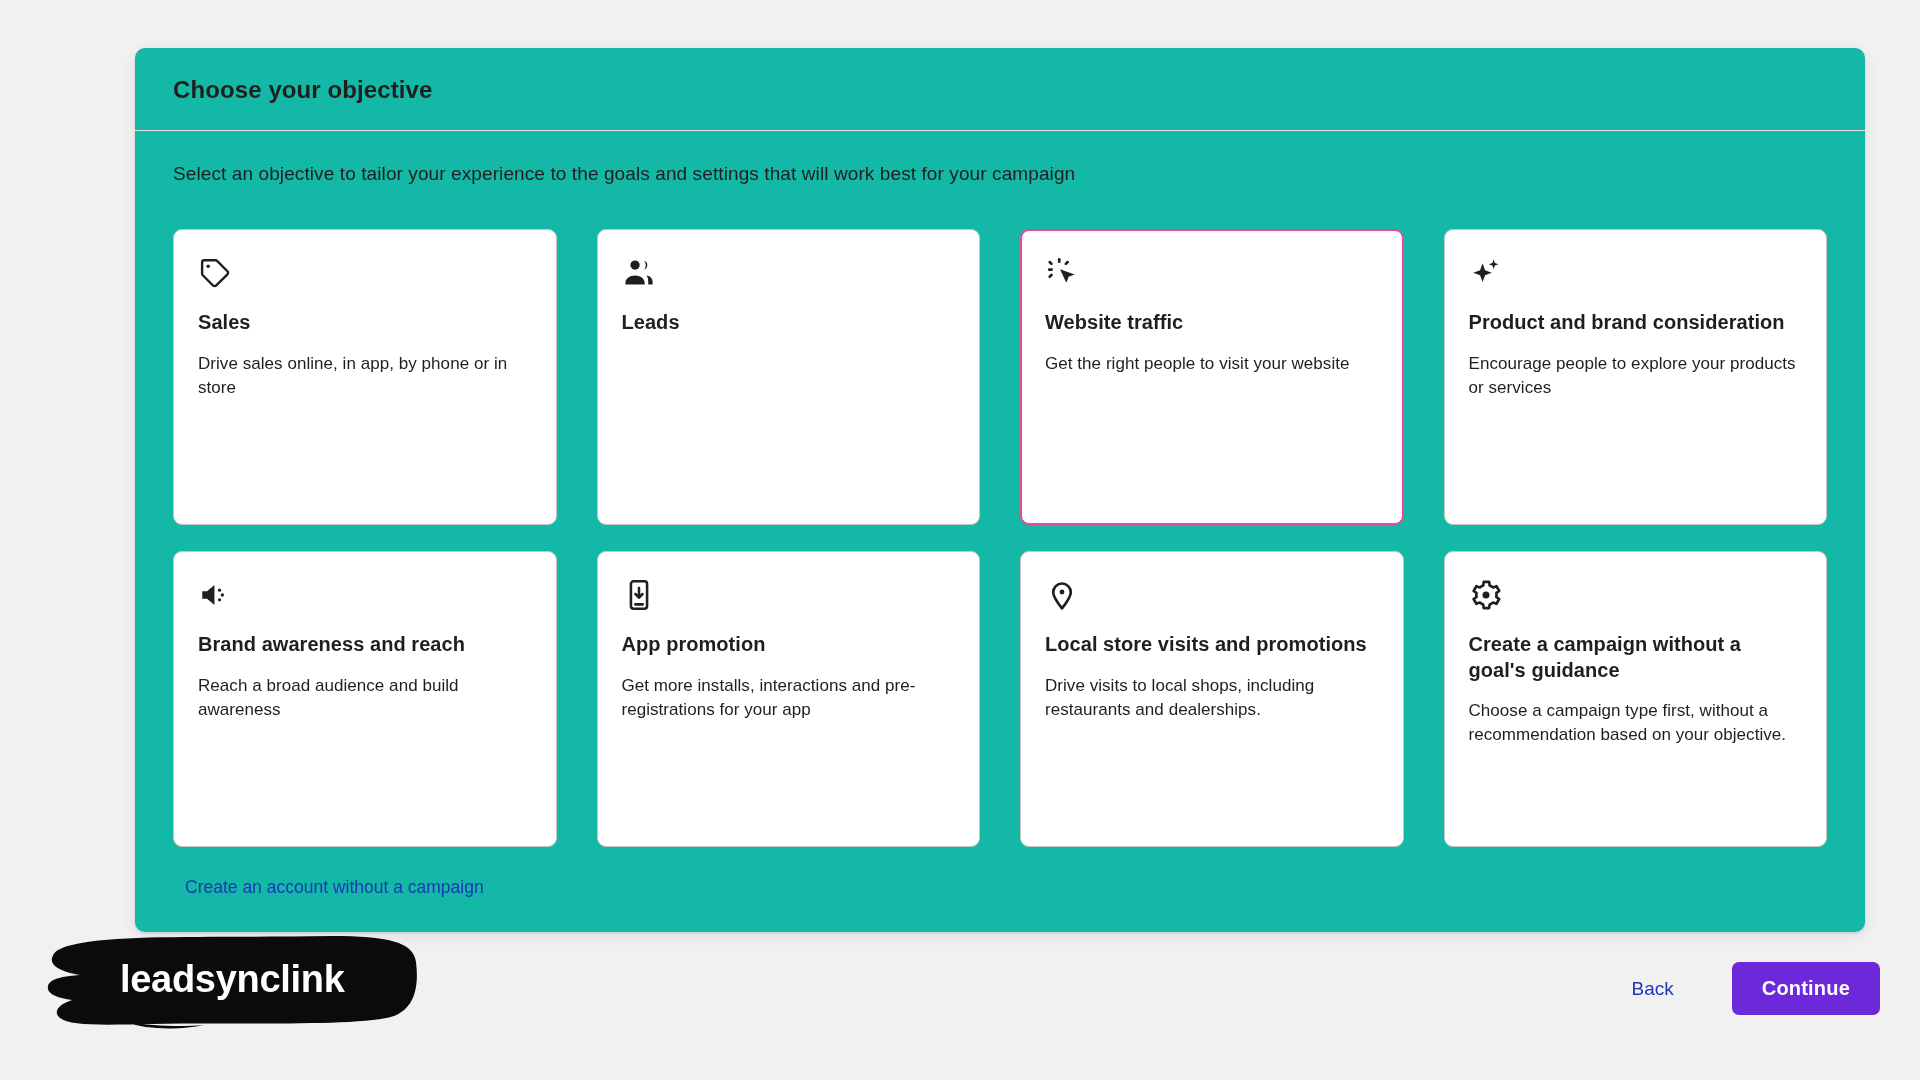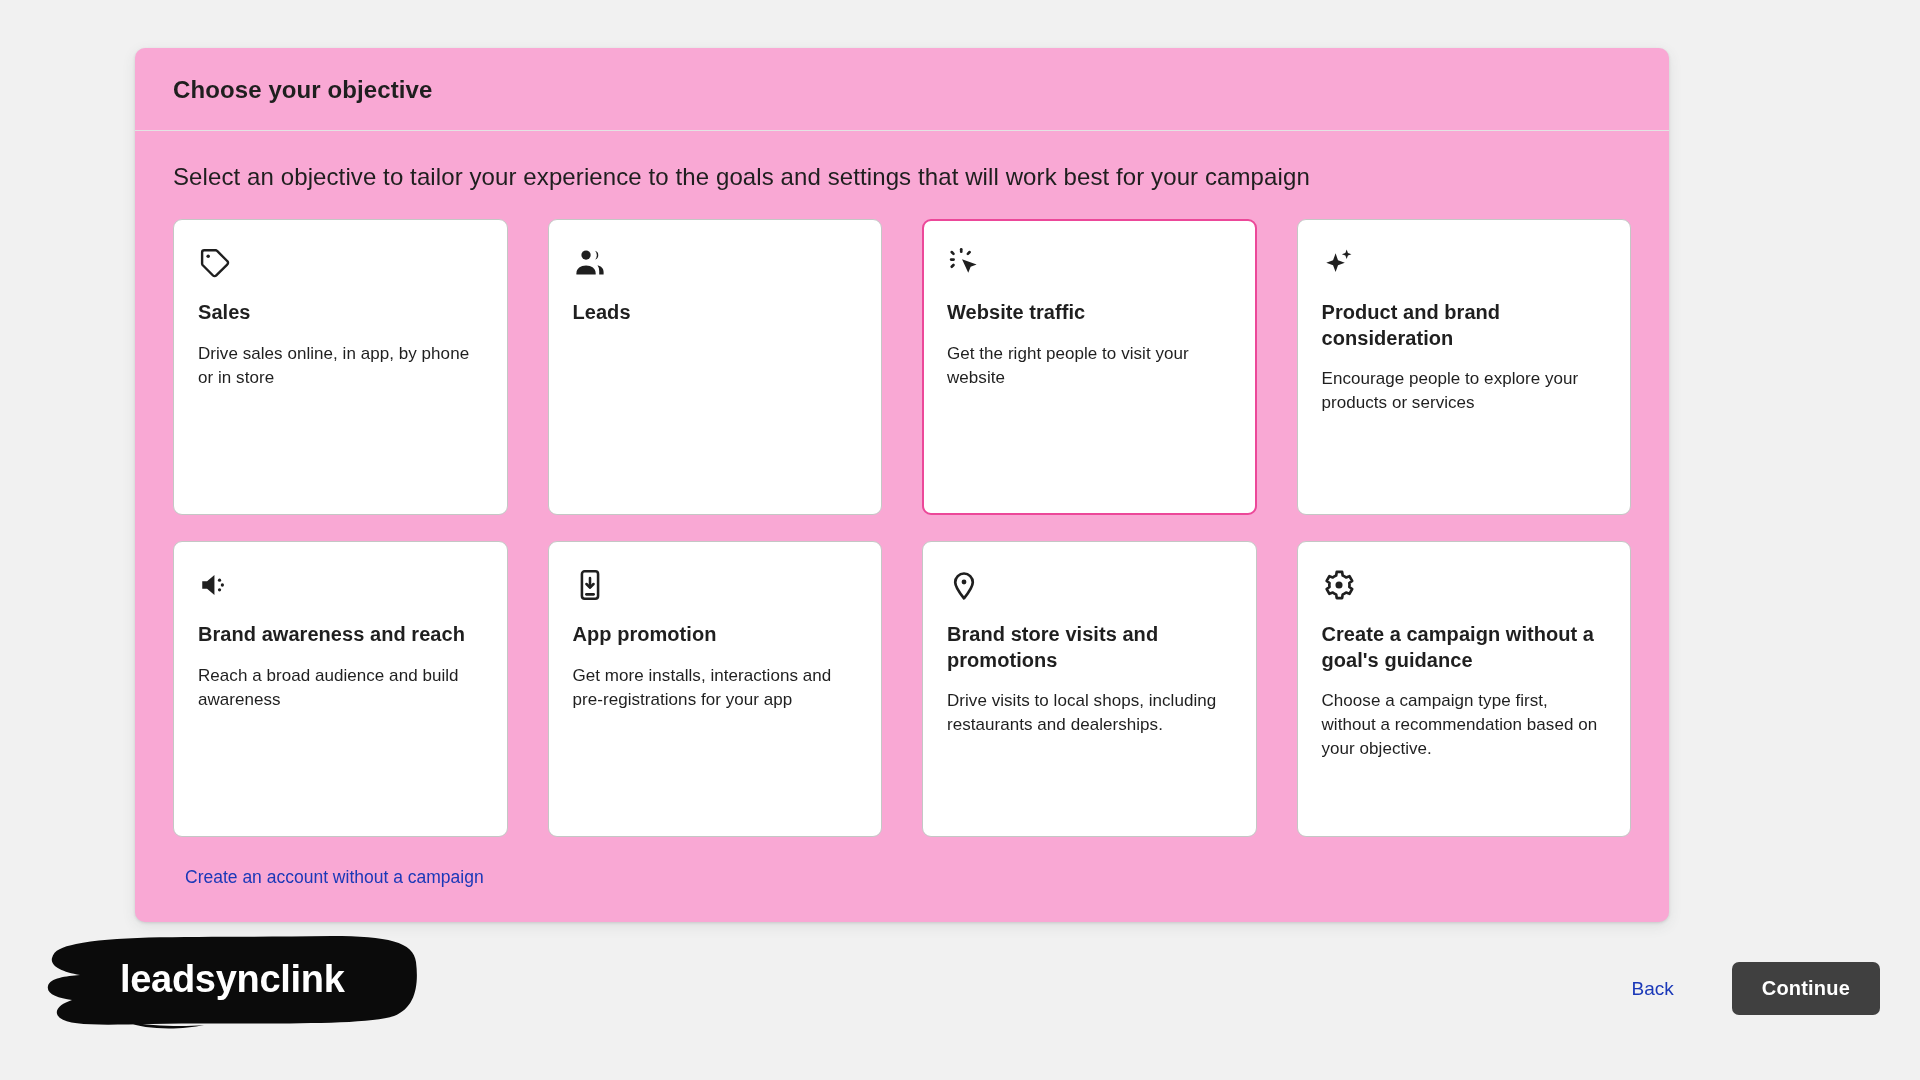--- a/index.html
+++ b/index.html
@@ -15,22 +15,22 @@
     font-family: "Liberation Sans", sans-serif;
     color: #202124;
     position: relative;
   }
 
   
   .dialog {
     position: absolute;
     left: 135px;
     top: 48px;
-    width: 1534px;
-    background: #f9a8d4;
+    width: 1730px;
+    background: #14b8a6;
     border-radius: 10px;
     box-shadow: 0 1px 3px rgba(60,64,67,.16), 0 4px 14px rgba(60,64,67,.10);
     overflow: hidden;
   }
 
   .dialog-header {
     padding: 28px 38px 26px 38px;
     border-bottom: 1px solid #e3e3e3;
   }
 
@@ -39,23 +39,23 @@
     font-weight: bold;
     letter-spacing: .1px;
     color: #1f1f1f;
   }
 
   .dialog-body {
     padding: 32px 38px 24px 38px;
   }
 
   .dialog-subtitle {
-    font-size: 24px;
+    font-size: 19px;
     color: #1f1f1f;
-    margin-bottom: 28px;
+    margin-bottom: 44px;
     letter-spacing: .1px;
   }
 
   
   .objective-grid {
     display: grid;
     grid-template-columns: repeat(4, 1fr);
     column-gap: 40px;
     row-gap: 26px;
   }
@@ -127,21 +127,21 @@
     color: #1a38b8;
     font-weight: normal;
     background: none;
     border: none;
     cursor: pointer;
     font-family: "Liberation Sans", sans-serif;
     padding: 10px 8px;
   }
 
   .continue-button {
-    background: #404040;
+    background: #6d28d9;
     color: #ffffff;
     font-size: 20px;
     font-weight: bold;
     border: none;
     border-radius: 7px;
     padding: 15px 30px;
     cursor: pointer;
     font-family: "Liberation Sans", sans-serif;
     letter-spacing: .2px;
   }
@@ -255,21 +255,21 @@
         <div class="card-desc">Get more installs, interactions and pre-registrations for your app</div>
       </div>
 
       <div class="objective-card">
         <div class="card-icon">
           <svg width="34" height="34" viewBox="0 0 24 24" fill="none" stroke="#1f1f1f" stroke-width="1.9" stroke-linecap="round" stroke-linejoin="round">
             <path d="M12 21.4c4.1-5 6.2-8.4 6.2-11.3A6.2 6.2 0 0 0 5.8 10.1c0 2.9 2.1 6.3 6.2 11.3z"></path>
             <circle cx="12" cy="9.9" r="1.7" fill="#1f1f1f" stroke="none"></circle>
           </svg>
         </div>
-        <div class="card-title">Brand store visits and promotions</div>
+        <div class="card-title">Local store visits and promotions</div>
         <div class="card-desc">Drive visits to local shops, including restaurants and dealerships.</div>
       </div>
 
       <div class="objective-card">
         <div class="card-icon">
           <svg width="34" height="34" viewBox="0 0 24 24" fill="none" stroke="#1f1f1f" stroke-width="1.9" stroke-linecap="round" stroke-linejoin="round">
             <path d="M19.3 13.4a7.6 7.6 0 0 0 0-2.8l2-1.5-1.9-3.3-2.4.9a7.6 7.6 0 0 0-2.4-1.4L14.2 2.8h-3.8l-.4 2.5a7.6 7.6 0 0 0-2.4 1.4l-2.4-.9L3.3 9.1l2 1.5a7.6 7.6 0 0 0 0 2.8l-2 1.5 1.9 3.3 2.4-.9a7.6 7.6 0 0 0 2.4 1.4l.4 2.5h3.8l.4-2.5a7.6 7.6 0 0 0 2.4-1.4l2.4.9 1.9-3.3z"></path>
             <circle cx="12" cy="12" r="2.5" fill="#1f1f1f" stroke="none"></circle>
           </svg>
         </div>

